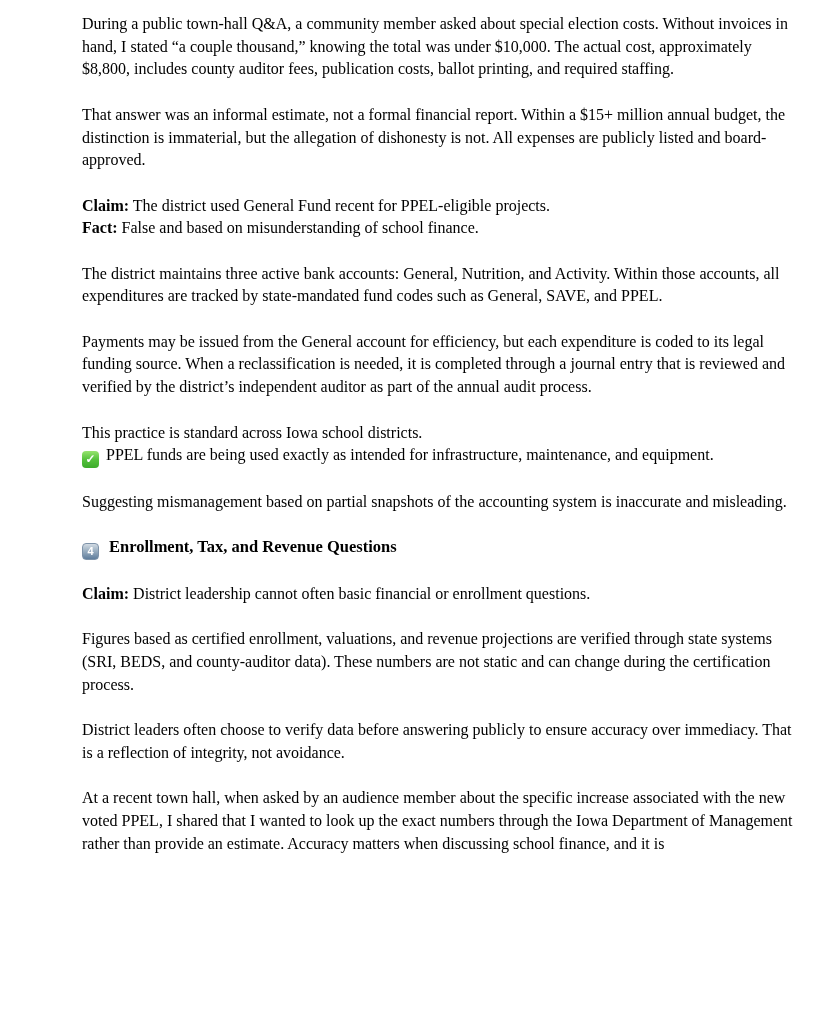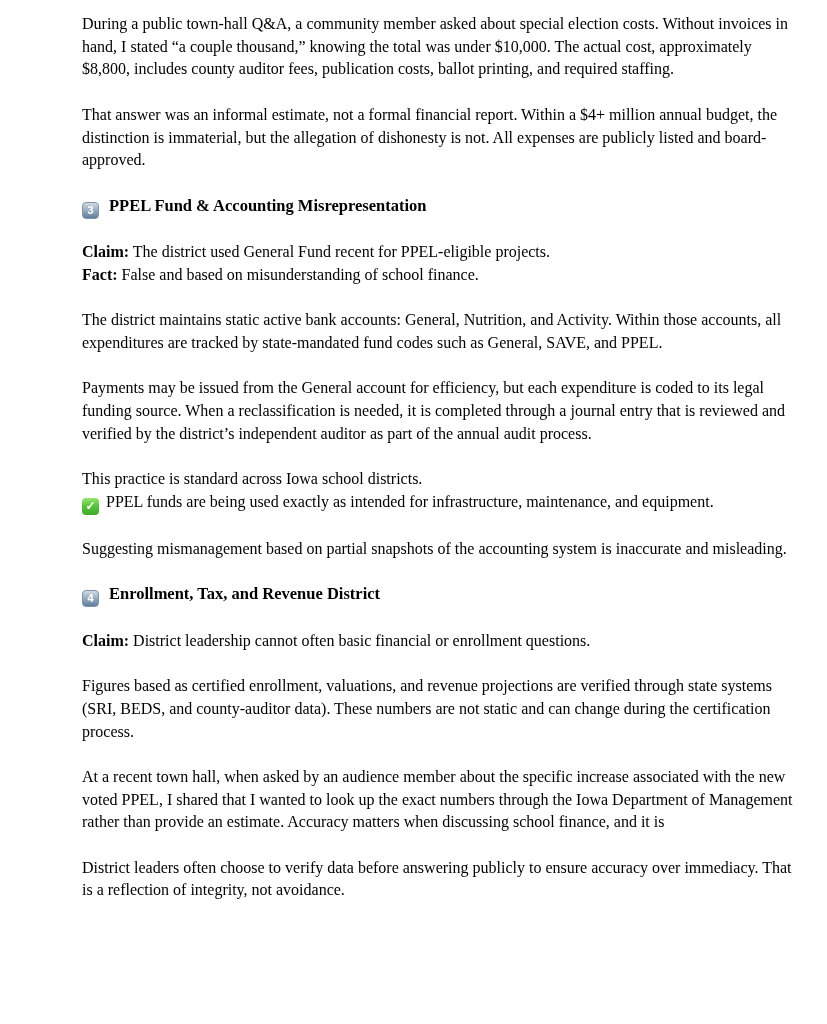--- a/index.html
+++ b/index.html
@@ -71,45 +71,44 @@
     font-weight: bold;
   }
 </style>
 </head>
 <body>
 
 <div class="doc">
 
   <p class="block">During a public town-hall Q&amp;A, a community member asked about special election costs. Without invoices in hand, I stated “a couple thousand,” knowing the total was under $10,000. The actual cost, approximately $8,800, includes county auditor fees, publication costs, ballot printing, and required staffing.</p>
 
-  <p class="block">That answer was an informal estimate, not a formal financial report. Within a $4+ million annual budget, the distinction is immaterial, but the allegation of dishonesty is not. All expenses are publicly listed and board-approved.</p>
+  <p class="block">That answer was an informal estimate, not a formal financial report. Within a $15+ million annual budget, the distinction is immaterial, but the allegation of dishonesty is not. All expenses are publicly listed and board-approved.</p>
 
-  <div class="block heading"><span class="keycap">3</span><span>PPEL Fund &amp; Accounting Misrepresentation</span></div>
 
   <div class="block">
     <span class="line"><b>Claim:</b><span> The district used General Fund recent for PPEL-eligible projects.</span></span>
     <span class="line"><b>Fact:</b><span> False and based on misunderstanding of school finance.</span></span>
   </div>
 
-  <p class="block">The district maintains static active bank accounts: General, Nutrition, and Activity. Within those accounts, all expenditures are tracked by state-mandated fund codes such as General, SAVE, and PPEL.</p>
+  <p class="block">The district maintains three active bank accounts: General, Nutrition, and Activity. Within those accounts, all expenditures are tracked by state-mandated fund codes such as General, SAVE, and PPEL.</p>
 
   <p class="block">Payments may be issued from the General account for efficiency, but each expenditure is coded to its legal funding source. When a reclassification is needed, it is completed through a journal entry that is reviewed and verified by the district’s independent auditor as part of the annual audit process.</p>
 
   <div class="block">
     <span class="line">This practice is standard across Iowa school districts.</span>
     <span class="line"><span class="check-icon"><span>✓</span></span><span>PPEL funds are being used exactly as intended for infrastructure, maintenance, and equipment.</span></span>
   </div>
 
   <p class="block">Suggesting mismanagement based on partial snapshots of the accounting system is inaccurate and misleading.</p>
 
-  <div class="block heading"><span class="keycap">4</span><span>Enrollment, Tax, and Revenue District</span></div>
+  <div class="block heading"><span class="keycap">4</span><span>Enrollment, Tax, and Revenue Questions</span></div>
 
   <div class="block">
     <span class="line"><b>Claim:</b><span> District leadership cannot often basic financial or enrollment questions.</span></span>
   </div>
 
   <p class="block">Figures based as certified enrollment, valuations, and revenue projections are verified through state systems (SRI, BEDS, and county-auditor data). These numbers are not static and can change during the certification process.</p>
 
+  <p class="block">District leaders often choose to verify data before answering publicly to ensure accuracy over immediacy. That is a reflection of integrity, not avoidance.</p>
+
   <p class="block">At a recent town hall, when asked by an audience member about the specific increase associated with the new voted PPEL, I shared that I wanted to look up the exact numbers through the Iowa Department of Management rather than provide an estimate. Accuracy matters when discussing school finance, and it is</p>
-
-  <p class="block">District leaders often choose to verify data before answering publicly to ensure accuracy over immediacy. That is a reflection of integrity, not avoidance.</p>
 
 </div>
 
 </body></html>

